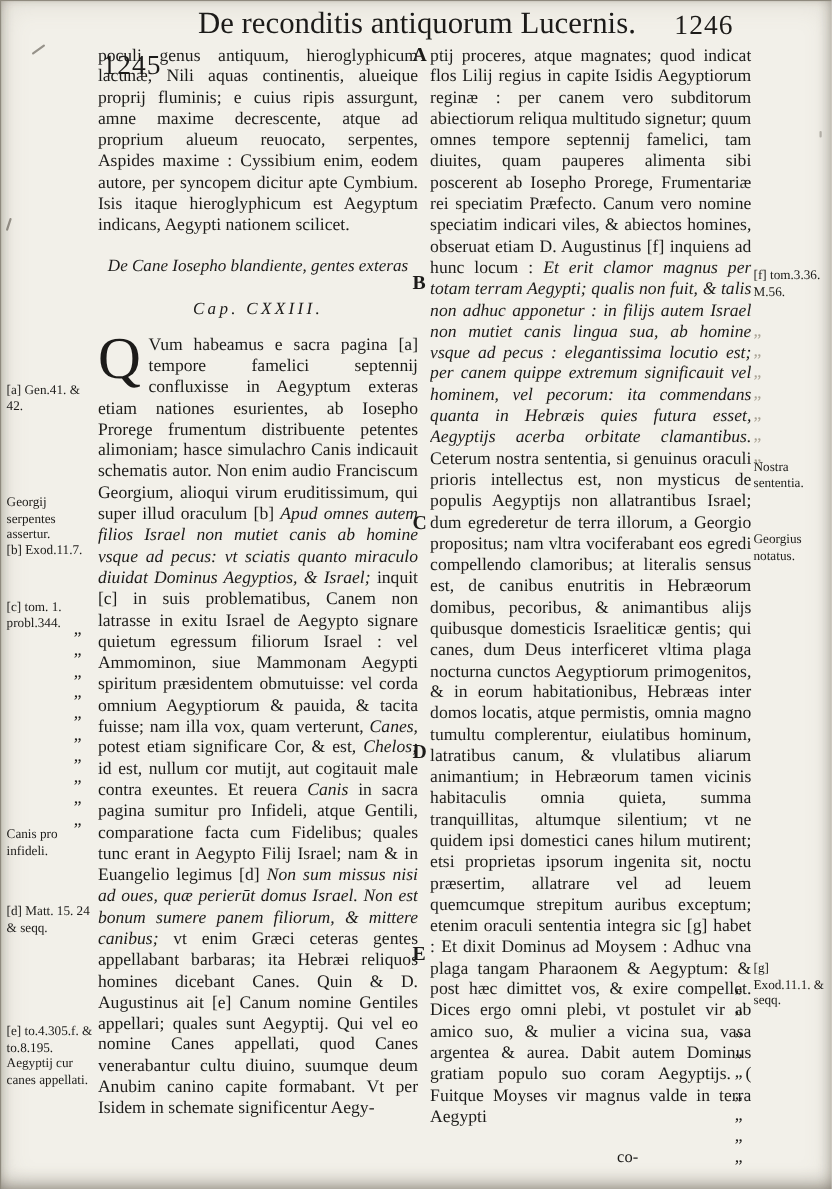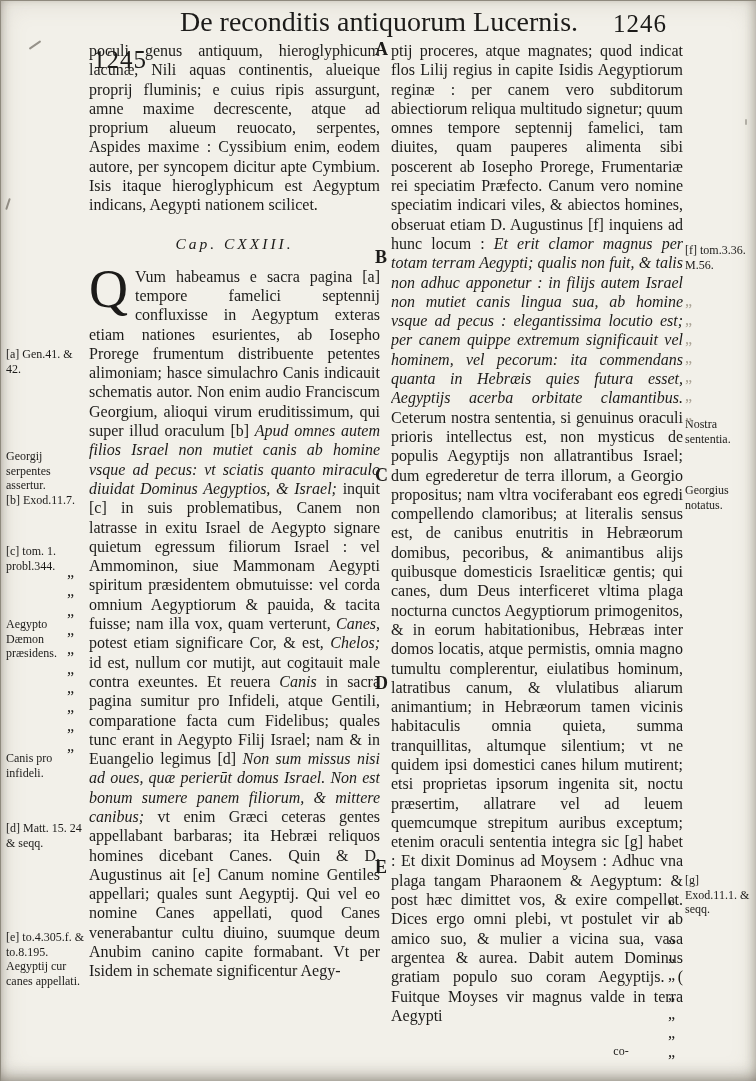--- a/index.html
+++ b/index.html
@@ -24,21 +24,21 @@
   .col-left{left:88px;width:291px;max-height:1010px;overflow:hidden;}
   .col-right{left:390px;width:292px;max-height:1004px;overflow:hidden;font-family:Liberation Serif, serif;}
   .col p{margin:0;}
   .it{font-style:italic;}
   .chapter{font-style:italic;text-align:center;font-size:15.5px;line-height:20px;
     margin:17px 2px 13px 2px;}
   .chapter .cap{display:block;margin-top:19px;letter-spacing:3px;}
   .dropcap{float:left;font-size:54px;line-height:40px;height:40px;
     padding:2px 7px 0 0;}
   .catchword{position:absolute;left:560px;top:1043px;width:120px;
-    text-align:center;font-size:12px;}
+    text-align:left;font-size:15px;}
   
   .gutter-letter{position:absolute;left:374px;font-size:18px;font-weight:bold;}
   
   .mnote{position:absolute;font-size:12px;line-height:14.5px;text-align:left;}
   .mnote.ml{left:5px;width:80px;}
   .mnote.mr{left:684px;width:68px;}
   
   .qmark{position:absolute;font-size:16px;line-height:16px;}
   .qmark.faint{color:#a9a294;}
   
@@ -58,38 +58,38 @@
 
   <div class="gutter-letter" style="top:38px">A</div>
   <div class="gutter-letter" style="top:246px">B</div>
   <div class="gutter-letter" style="top:464px">C</div>
   <div class="gutter-letter" style="top:672px">D</div>
   <div class="gutter-letter" style="top:856px">E</div>
 
   <div class="col col-left">
     <p class="body">poculi genus antiquum, hieroglyphicum lacunæ, Nili aquas continentis, alueique proprij fluminis; e cuius ripis assurgunt, amne maxime decrescente, atque ad proprium alueum reuocato, serpentes, Aspides maxime : Cyssibium enim, eodem autore, per syncopem dicitur apte Cymbium. Isis itaque hieroglyphicum est Aegyptum indicans, Aegypti nationem scilicet.</p>
     <div class="chapter">
+      <div>De Cane Iosepho blandiente, gentes exteras</div>
       <span class="cap">Cap. CXXIII.</span>
     </div>
     <p class="body">
       <span class="dropcap">Q</span><span><span>Vum habeamus e sacra pagina [a] tempore famelici septennij confluxisse in Aegyptum exteras etiam nationes esurientes, ab Iosepho Prorege frumentum distribuente petentes alimoniam; hasce simulachro Canis indicauit schematis autor. Non enim audio Franciscum Georgium, alioqui virum eruditissimum, qui super illud oraculum [b] </span><span class="it">Apud omnes autem filios Israel non mutiet canis ab homine vsque ad pecus: vt sciatis quanto miraculo diuidat Dominus Aegyptios, &amp; Israel;</span><span> inquit [c] in suis problematibus, Canem non latrasse in exitu Israel de Aegypto signare quietum egressum filiorum Israel : vel Ammominon, siue Mammonam Aegypti spiritum præsidentem obmutuisse: vel corda omnium Aegyptiorum &amp; pauida, &amp; tacita fuisse; nam illa vox, quam verterunt, </span><span class="it">Canes,</span><span> potest etiam significare Cor, &amp; est, </span><span class="it">Chelos;</span><span> id est, nullum cor mutijt, aut cogitauit male contra exeuntes. Et reuera </span><span class="it">Canis</span><span> in sacra pagina sumitur pro Infideli, atque Gentili, comparatione facta cum Fidelibus; quales tunc erant in Aegypto Filij Israel; nam &amp; in Euangelio legimus [d] </span><span class="it">Non sum missus nisi ad oues, quæ perierūt domus Israel. Non est bonum sumere panem filiorum, &amp; mittere canibus;</span><span> vt enim Græci ceteras gentes appellabant barbaras; ita Hebræi reliquos homines dicebant Canes. Quin &amp; D. Augustinus ait [e] Canum nomine Gentiles appellari; quales sunt Aegyptij. Qui vel eo nomine Canes appellati, quod Canes venerabantur cultu diuino, suumque deum Anubim canino capite formabant. Vt per Isidem in schemate significentur Aegy-</span></span>
     </p>
   </div>
 
   <div class="col col-right">
     <p class="body"><span>ptij proceres, atque magnates; quod indicat flos Lilij regius in capite Isidis Aegyptiorum reginæ : per canem vero subditorum abiectiorum reliqua multitudo signetur; quum omnes tempore septennij famelici, tam diuites, quam pauperes alimenta sibi poscerent ab Iosepho Prorege, Frumentariæ rei speciatim Præfecto. Canum vero nomine speciatim indicari viles, &amp; abiectos homines, obseruat etiam D. Augustinus [f] inquiens ad hunc locum : </span><span class="it">Et erit clamor magnus per totam terram Aegypti; qualis non fuit, &amp; talis non adhuc apponetur : in filijs autem Israel non mutiet canis lingua sua, ab homine vsque ad pecus : elegantissima locutio est; per canem quippe extremum significauit vel hominem, vel pecorum: ita commendans quanta in Hebræis quies futura esset, Aegyptijs acerba orbitate clamantibus.</span><span> Ceterum nostra sententia, si genuinus oraculi prioris intellectus est, non mysticus de populis Aegyptijs non allatrantibus Israel; dum egrederetur de terra illorum, a Georgio propositus; nam vltra vociferabant eos egredi compellendo clamoribus; at literalis sensus est, de canibus enutritis in Hebræorum domibus, pecoribus, &amp; animantibus alijs quibusque domesticis Israeliticæ gentis; qui canes, dum Deus interficeret vltima plaga nocturna cunctos Aegyptiorum primogenitos, &amp; in eorum habitationibus, Hebræas inter domos locatis, atque permistis, omnia magno tumultu complerentur, eiulatibus hominum, latratibus canum, &amp; vlulatibus aliarum animantium; in Hebræorum tamen vicinis habitaculis omnia quieta, summa tranquillitas, altumque silentium; vt ne quidem ipsi domestici canes hilum mutirent; etsi proprietas ipsorum ingenita sit, noctu præsertim, allatrare vel ad leuem quemcumque strepitum auribus exceptum; etenim oraculi sententia integra sic [g] habet : Et dixit Dominus ad Moysem : Adhuc vna plaga tangam Pharaonem &amp; Aegyptum: &amp; post hæc dimittet vos, &amp; exire compellet. Dices ergo omni plebi, vt postulet vir ab amico suo, &amp; mulier a vicina sua, vasa argentea &amp; aurea. Dabit autem Dominus gratiam populo suo coram Aegyptijs. ( Fuitque Moyses vir magnus valde in terra Aegypti</span></p>
   </div>
 
   <div class="catchword">co-</div>
 
   <div class="mnote ml" style="top:346px">[a] Gen.41. &amp; 42.</div>
   <div class="mnote ml" style="top:448px">Georgij serpentes assertur.</div>
   <div class="mnote ml" style="top:492px">[b] Exod.11.7.</div>
   <div class="mnote ml" style="top:543px">[c] tom. 1. probl.344.</div>
-  <div class="mnote ml" style="top:616px">Aegypto Dæmon præsidens.</div>
   <div class="mnote ml" style="top:750px">Canis pro infideli.</div>
   <div class="mnote ml" style="top:820px">[d] Matt. 15. 24 &amp; seqq.</div>
   <div class="mnote ml" style="top:929px">[e] to.4.305.f. &amp; to.8.195. Aegyptij cur canes appellati.</div>
 
   <div class="mnote mr" style="top:242px">[f] tom.3.36. M.56.</div>
   <div class="mnote mr" style="top:416px">Nostra sententia.</div>
   <div class="mnote mr" style="top:482px">Georgius notatus.</div>
   <div class="mnote mr" style="top:872px">[g] Exod.11.1. &amp; seqq.</div>
 
   <div class="artifact a1"></div>

